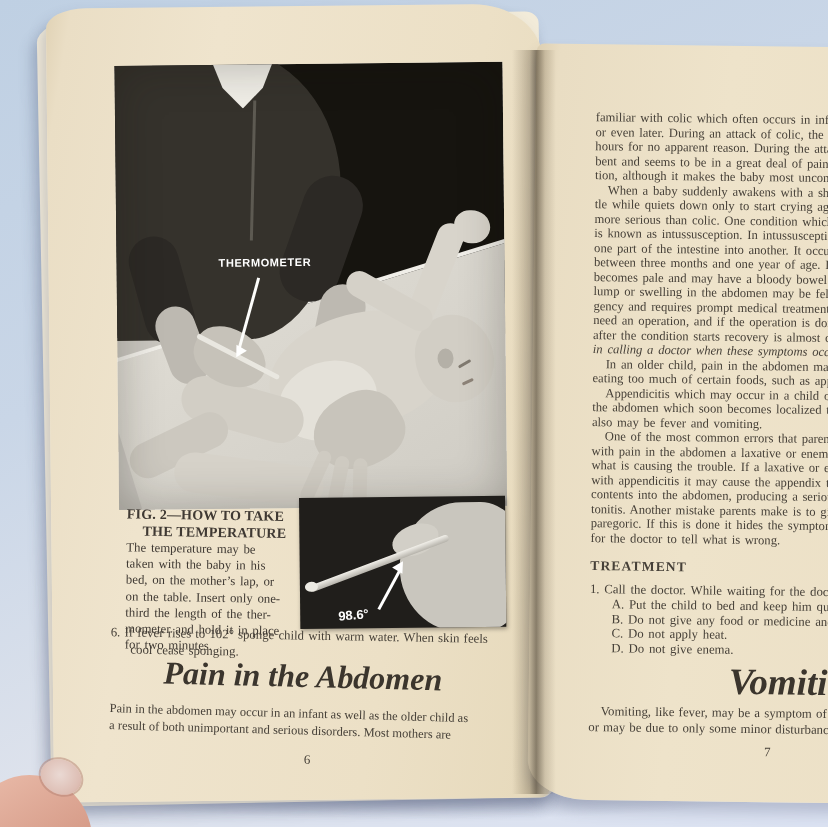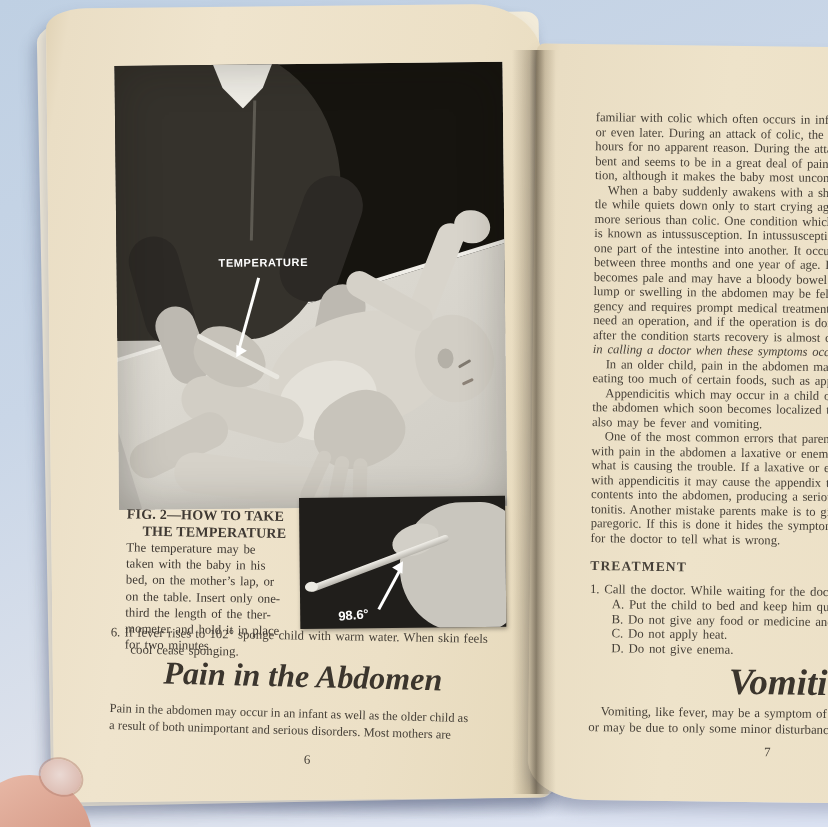--- a/index.html
+++ b/index.html
@@ -137,21 +137,21 @@
       <div class="abs ph-baby-arm2"></div>
       <div class="abs ph-thigh"></div>
       <div class="abs ph-calf"></div>
       <div class="abs ph-leg2"></div>
       <div class="abs ph-hand1"></div>
       <div class="abs ph-thermo"></div>
       <div class="abs ph-hand2"></div>
       <div class="abs ph-f1"></div>
       <div class="abs ph-f2"></div>
       <div class="abs ph-f3"></div>
-      <div class="abs ph-label">TEMPERATURE</div>
+      <div class="abs ph-label">THERMOMETER</div>
       <div class="abs ph-arrow-line"></div>
       <div class="abs ph-arrow-head"></div>
     </div>
 
     <div class="abs inset">
       <div class="abs in-hand"></div>
       <div class="abs in-handthumb"></div>
       <div class="abs in-thermo"></div>
       <div class="abs in-bulb"></div>
       <div class="abs in-arrow-line"></div>

